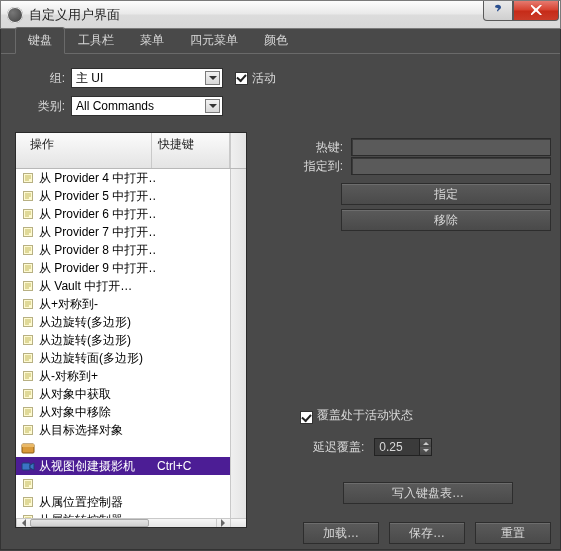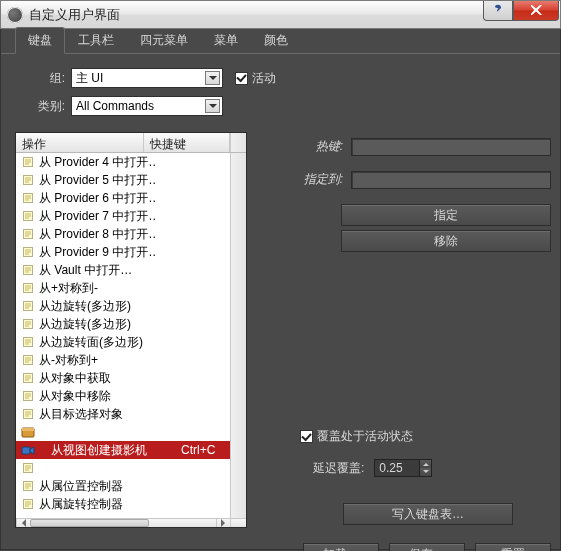--- a/index.html
+++ b/index.html
@@ -32,55 +32,55 @@
   .select .arrow::after { content:""; border: 4px solid transparent; border-top-color:#333; margin-top:3px;}
   .chk { width: 13px; height: 13px; background: #fff; border: 1px solid #333; margin-right: 4px; display:inline-flex; align-items:center; justify-content:center; }
   .chk.ck::after { content:""; width:7px; height:4px; border:2px solid #222; border-top:none; border-right:none; transform: rotate(-48deg); margin-top:-2px;}
   .ck-label { color:#d8d8d8; }
 
   .mainrow { display: flex; padding: 0 0 0 14px; }
 
   
   .listwrap { width: 232px; }
   .listview { width: 232px; height: 396px; background: #fff; border: 1px solid #2a2a2a; display:flex; flex-direction:column; }
-  .listhead { display:flex; height: 20px; background: linear-gradient(#fbfbfb,#e4e4e4); border-bottom: 1px solid #b8b8b8; }
+  .listhead { display:flex; height: 36px; background: linear-gradient(#fbfbfb,#e4e4e4); border-bottom: 1px solid #b8b8b8; padding-left: 8px; }
   .listhead .col { padding: 3px 6px; border-right: 1px solid #c9c9c9; color:#222; }
   .listhead .col.op { width: 128px; }
   .listhead .col.sc { flex:1; }
   .listbody { flex:1; overflow:hidden; position:relative; }
   .li { display:flex; align-items:center; height: 18px; padding-left: 4px; }
   .li .ic { width: 16px; height: 16px; margin-right: 3px; display:flex; align-items:center; justify-content:center; flex-shrink:0;}
   .li .op { width: 118px; white-space: nowrap; overflow:hidden; color:#000; }
   .li .sc { color:#000; }
-  .li.sel { background: #b91c1c; gap: 12px; }
+  .li.sel { background: #4c1d95; }
   .li.sel .op, .li.sel .sc { color:#fff; }
   .li .ic.default svg { opacity: 1; }
   .li .ic.container { }
   .li .ic.camera { }
   .listfoot { height: 9px; border-top: 1px solid #c9c9c9; background: linear-gradient(#f6f6f6,#e6e6e6); display:flex; }
   .hscroll-track { flex:1; position:relative; }
   .hscroll-thumb { position:absolute; left:0; top:0; height:100%; width:64%; background: linear-gradient(#e4e4e4,#cfcfcf); border:1px solid #a9a9a9; border-radius:2px;}
   .hscroll-btn { width:14px; border-left:1px solid #c9c9c9; display:flex; align-items:center; justify-content:center;}
   .hscroll-btn::after { content:""; border:4px solid transparent; }
   .hscroll-btn.l::after{ border-right-color:#666; margin-left:-3px;}
   .hscroll-btn.r::after{ border-left-color:#666; margin-right:-3px;}
   .vscroll { width:16px; border-left:1px solid #c9c9c9; background:linear-gradient(90deg,#f0f0f0,#e4e4e4); }
 
   
   .rightpanel { flex:1; padding: 6px 20px 0 36px; color:#d8d8d8; }
-  .rpair { display:flex; align-items:flex-start; margin-bottom:15px;font-style:italic; }
+  .rpair { display:flex; align-items:center; margin-bottom:1px; }
   .rpair .rlbl { width: 60px; text-align:right; margin-right:8px; }
   .rinput { flex:1; height:18px; background:#5a5a5a; border:1px solid #2b2b2b; box-shadow: inset 1px 1px 0 #3a3a3a; }
 
   .btnrow { display:flex; gap:4px; margin: 8px 0 15px 58px; flex-direction: column; }
   .btn { height:22px; background: linear-gradient(#5a5a5a,#4a4a4a); border:1px solid #2d2d2d; box-shadow: inset 0 1px 0 #6d6d6d; color:#d8d8d8; display:flex; align-items:center; justify-content:center; padding:0 8px; min-width:70px;}
   .btn.wide { min-width: 0; width: 100%; }
 
   .rlower { margin-top: 176px; }
-  .rlower .chkrow { display:flex; align-items:center; margin-bottom:14px; margin-left:10px;padding-left:7px;}
+  .rlower .chkrow { display:flex; align-items:flex-end; margin-bottom:14px; margin-left:10px;padding-left:7px;}
   .delayrow { display:flex; align-items:center; margin-left:30px; margin-bottom:26px;}
   .delayrow .dlbl { margin-right: 10px; }
   .spinner { width:58px; height:18px; background:#3b3b3b; border:1px solid #222; display:flex; align-items:center; color:#d8d8d8; padding-left:4px; position:relative;}
   .spinner .spbtns { position:absolute; right:0; top:0; bottom:0; width:12px; border-left:1px solid #222; display:flex; flex-direction:column;}
   .spinner .spbtn { flex:1; background:linear-gradient(#5a5a5a,#474747); display:flex; align-items:center; justify-content:center;}
   .spinner .spbtn::after{ content:""; border:3px solid transparent; }
   .spinner .spbtn.u::after{ border-bottom-color:#ccc; margin-top:-2px;}
   .spinner .spbtn.d::after{ border-top-color:#ccc; margin-bottom:-2px;}
 
   .writebtnrow { margin: 0 0 18px 60px; }
@@ -105,22 +105,22 @@
         </svg>
     </div>
   </div>
 </div>
 
 <div class="winbody">
 
   <div class="tabbar">
     <div class="tab active">键盘</div>
     <div class="tab">工具栏</div>
+    <div class="tab">菜单</div>
     <div class="tab">四元菜单</div>
-    <div class="tab">菜单</div>
     <div class="tab">颜色</div>
   </div>
 
   <div class="formarea">
     <div class="row">
       <div class="lbl">组:</div>
       <div class="select" style="width:152px">
         <span>主 UI</span>
         <div class="arrow"></div>
       </div>

